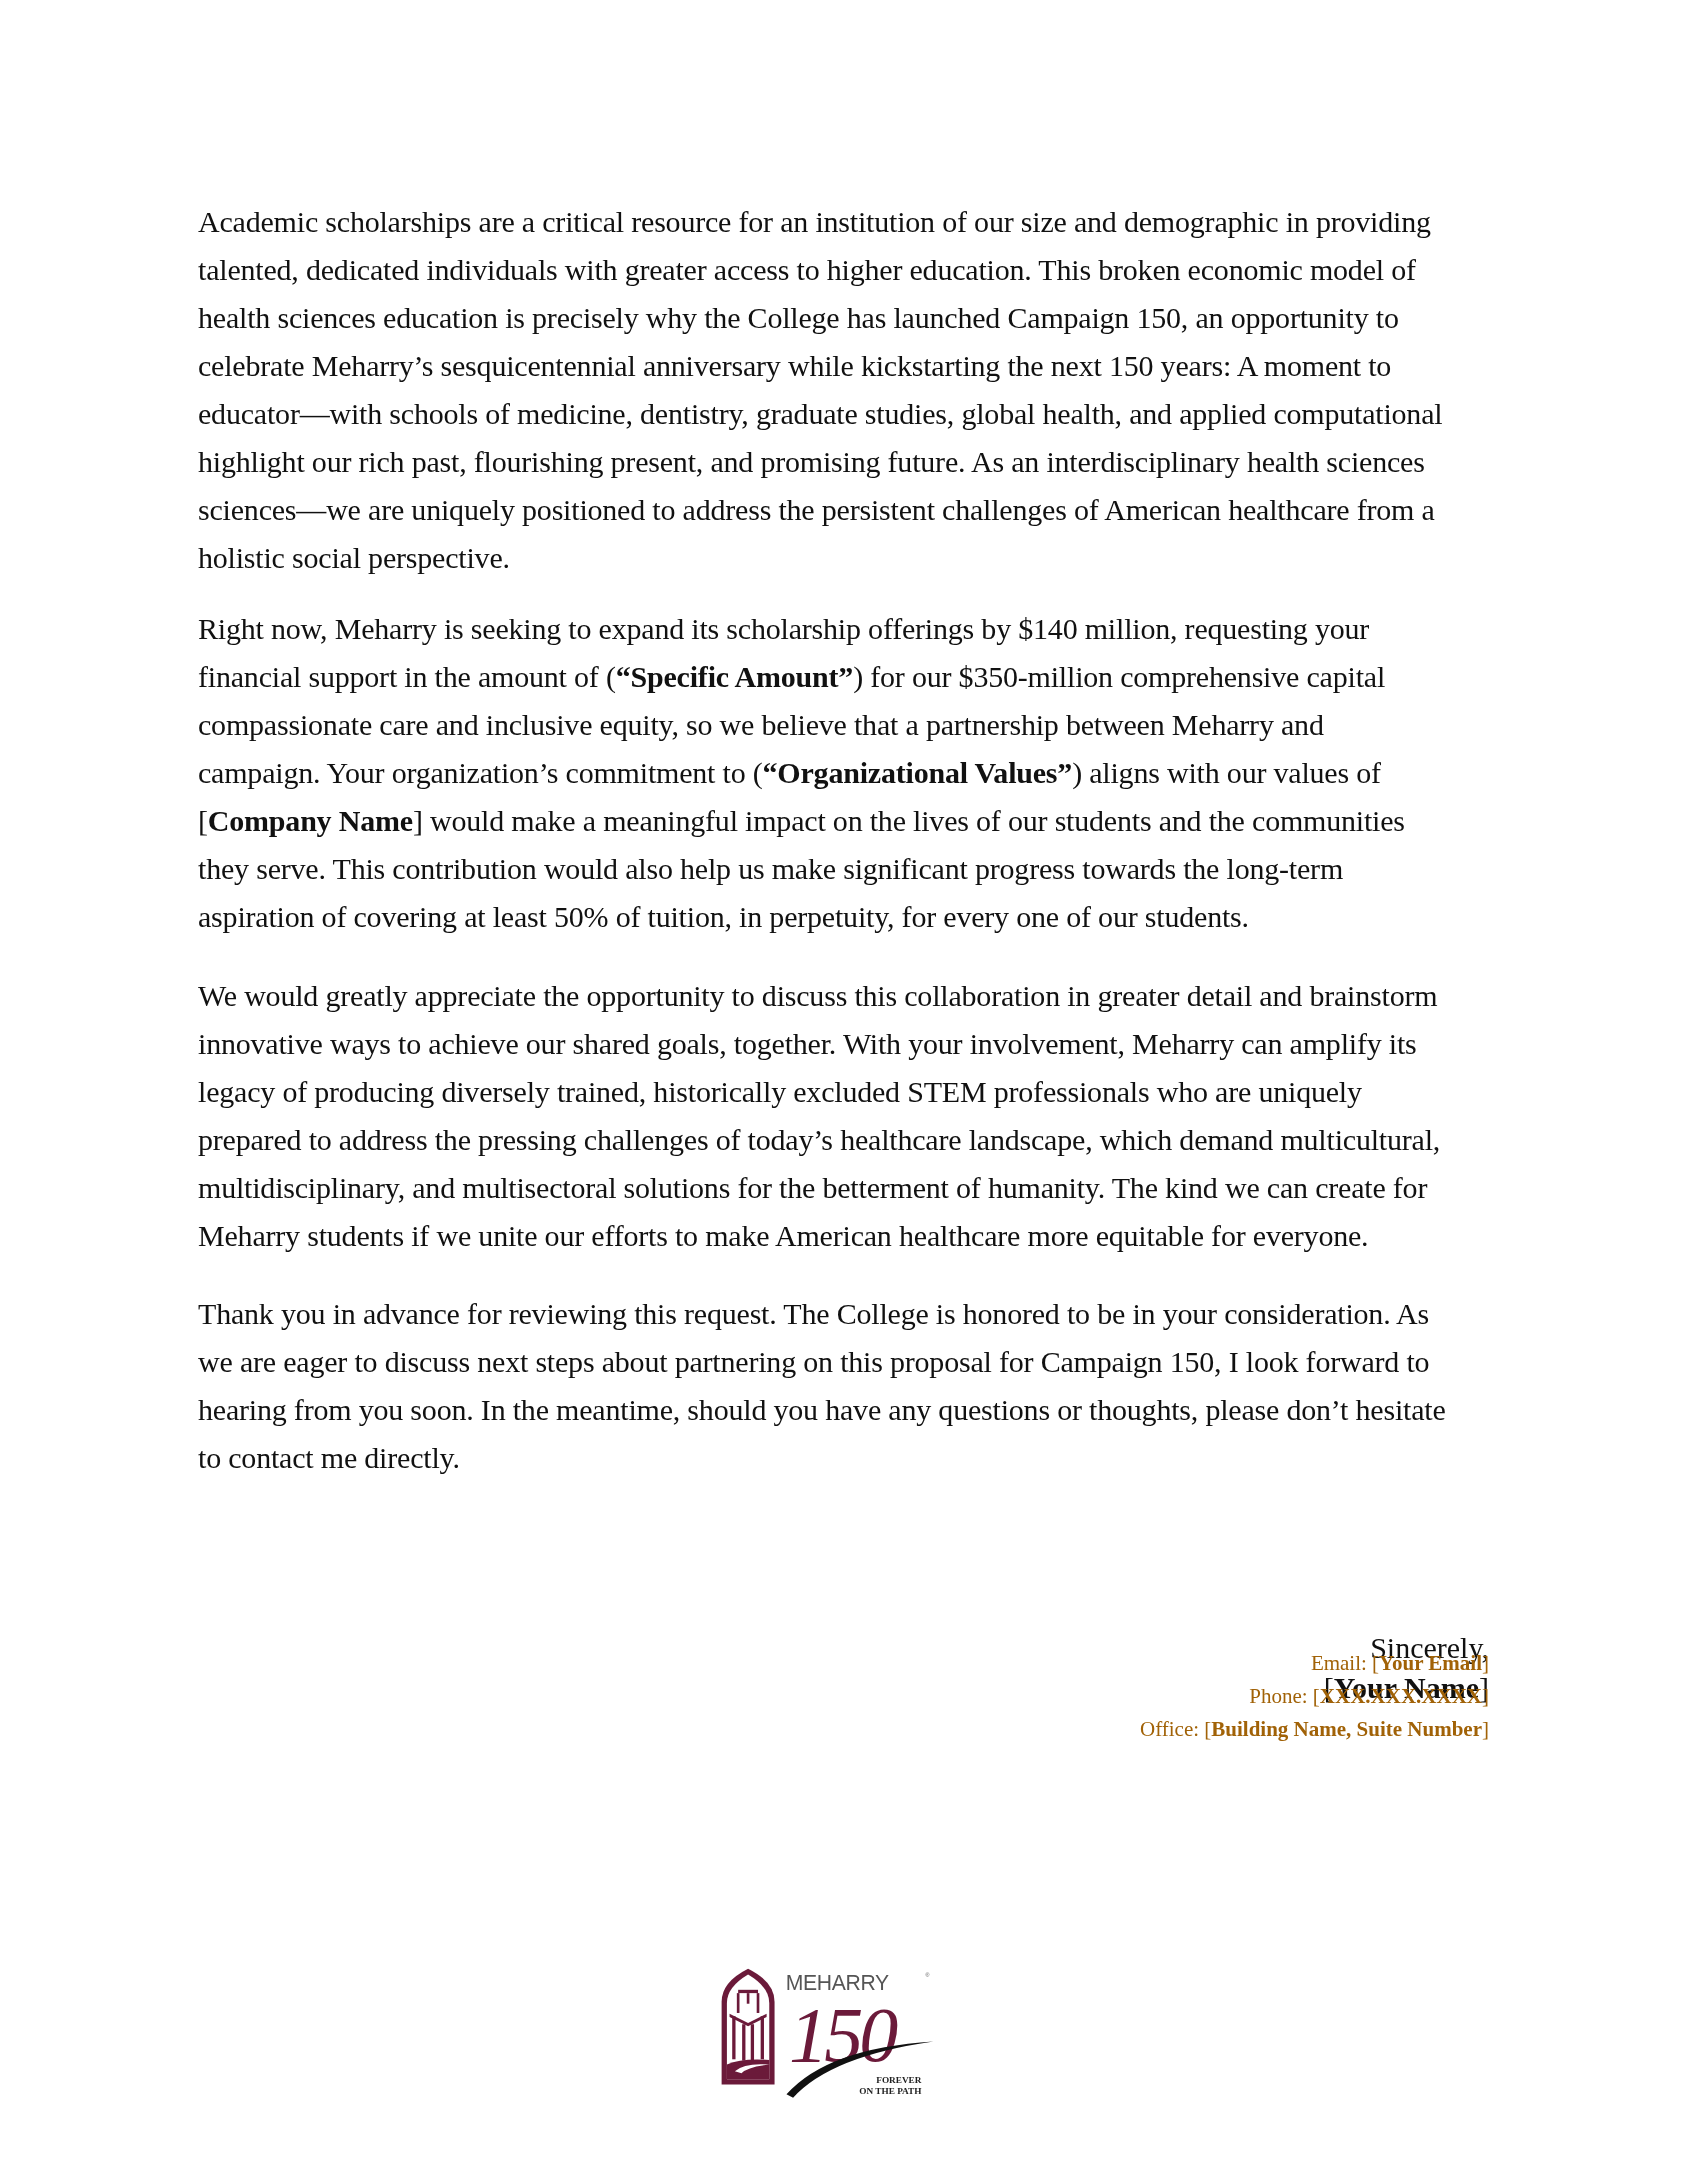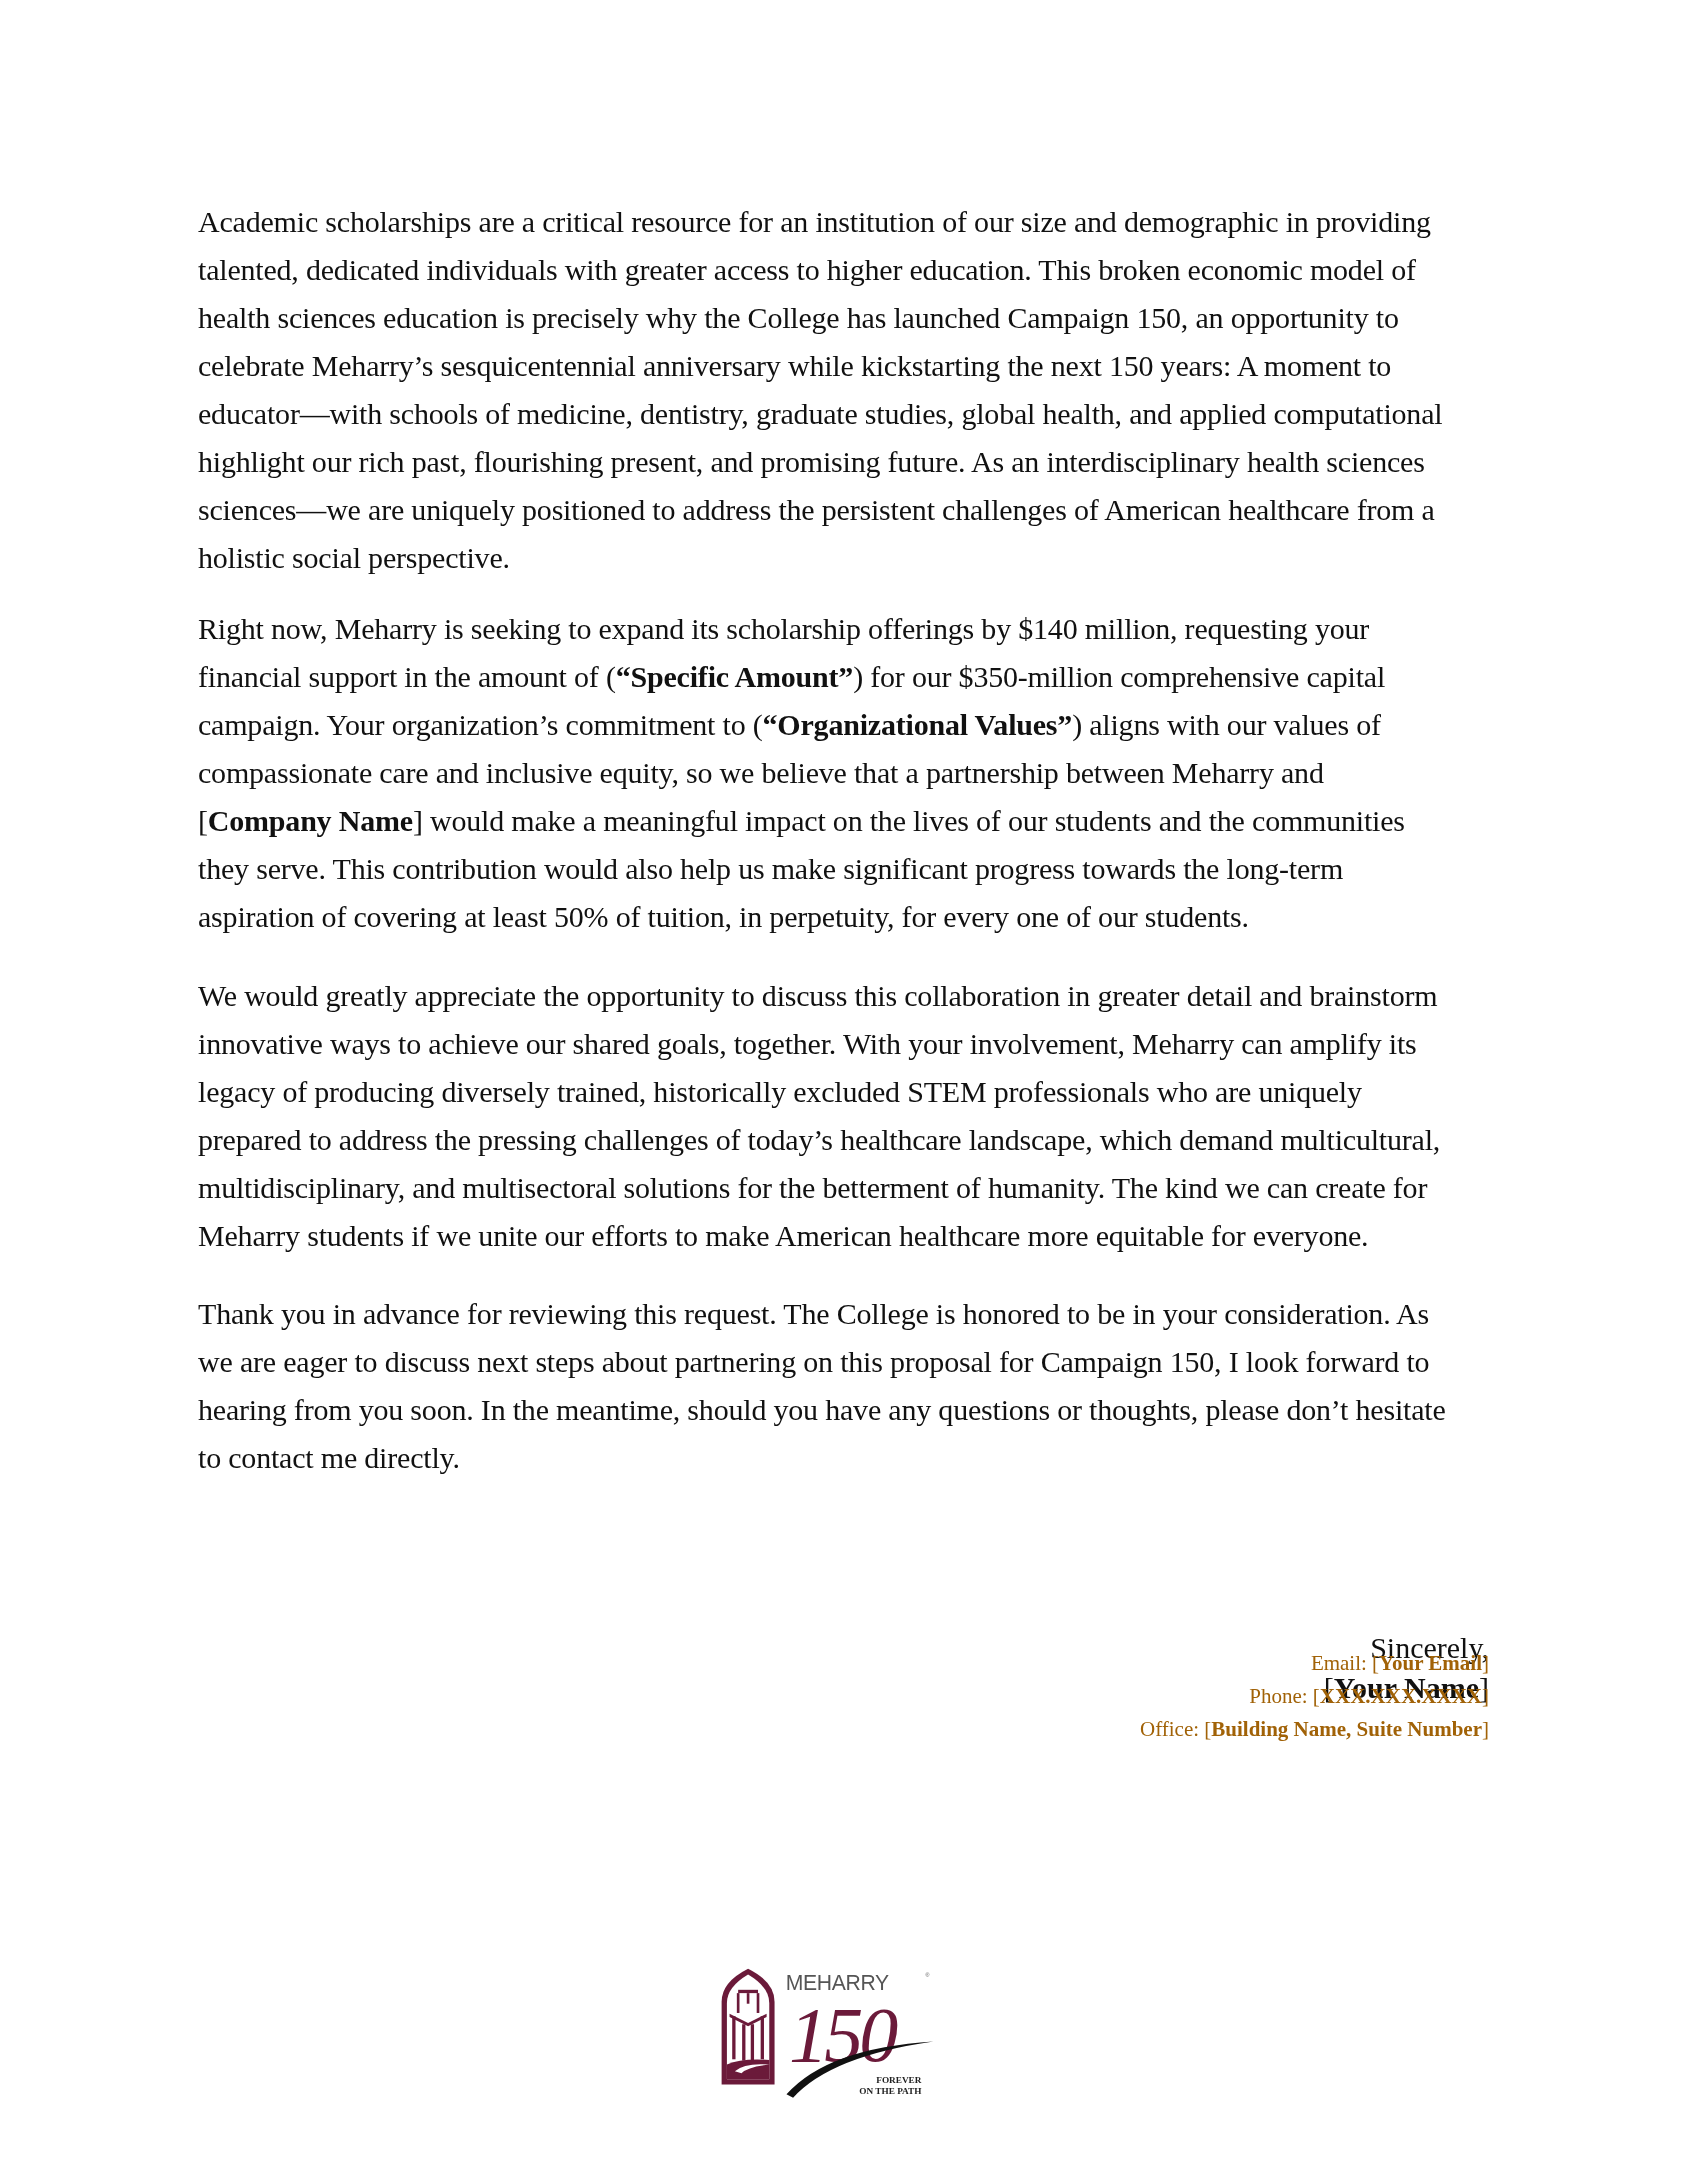--- a/index.html
+++ b/index.html
@@ -39,22 +39,22 @@
       <span class="line">celebrate Meharry’s sesquicentennial anniversary while kickstarting the next 150 years: A moment to</span>
       <span class="line">educator—with schools of medicine, dentistry, graduate studies, global health, and applied computational</span>
       <span class="line">highlight our rich past, flourishing present, and promising future. As an interdisciplinary health sciences</span>
       <span class="line">sciences—we are uniquely positioned to address the persistent challenges of American healthcare from a</span>
       <span class="line">holistic social perspective.</span>
     </p>
 
     <p class="para" style="top:407px;">
       <span class="line">Right now, Meharry is seeking to expand its scholarship offerings by $140 million, requesting your</span>
       <span class="line"><span>financial support in the amount of (</span><b>“Specific Amount”</b><span>) for our $350-million comprehensive capital</span></span>
+      <span class="line">compassionate care and inclusive equity, so we believe that a partnership between Meharry and</span>
       <span class="line"><span>campaign. Your organization’s commitment to (</span><b>“Organizational Values”</b><span>) aligns with our values of</span></span>
-      <span class="line">compassionate care and inclusive equity, so we believe that a partnership between Meharry and</span>
       <span class="line"><span>[</span><b>Company Name</b><span>] would make a meaningful impact on the lives of our students and the communities</span></span>
       <span class="line">they serve. This contribution would also help us make significant progress towards the long-term</span>
       <span class="line">aspiration of covering at least 50% of tuition, in perpetuity, for every one of our students.</span>
     </p>
 
     <p class="para" style="top:774px;">
       <span class="line">We would greatly appreciate the opportunity to discuss this collaboration in greater detail and brainstorm</span>
       <span class="line">innovative ways to achieve our shared goals, together. With your involvement, Meharry can amplify its</span>
       <span class="line">legacy of producing diversely trained, historically excluded STEM professionals who are uniquely</span>
       <span class="line">prepared to address the pressing challenges of today’s healthcare landscape, which demand multicultural,</span>

